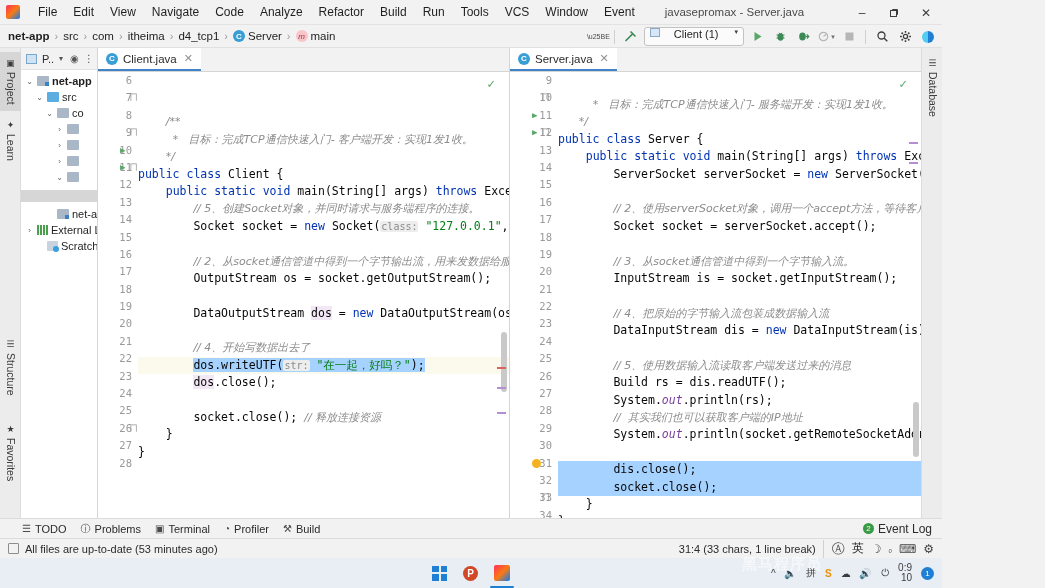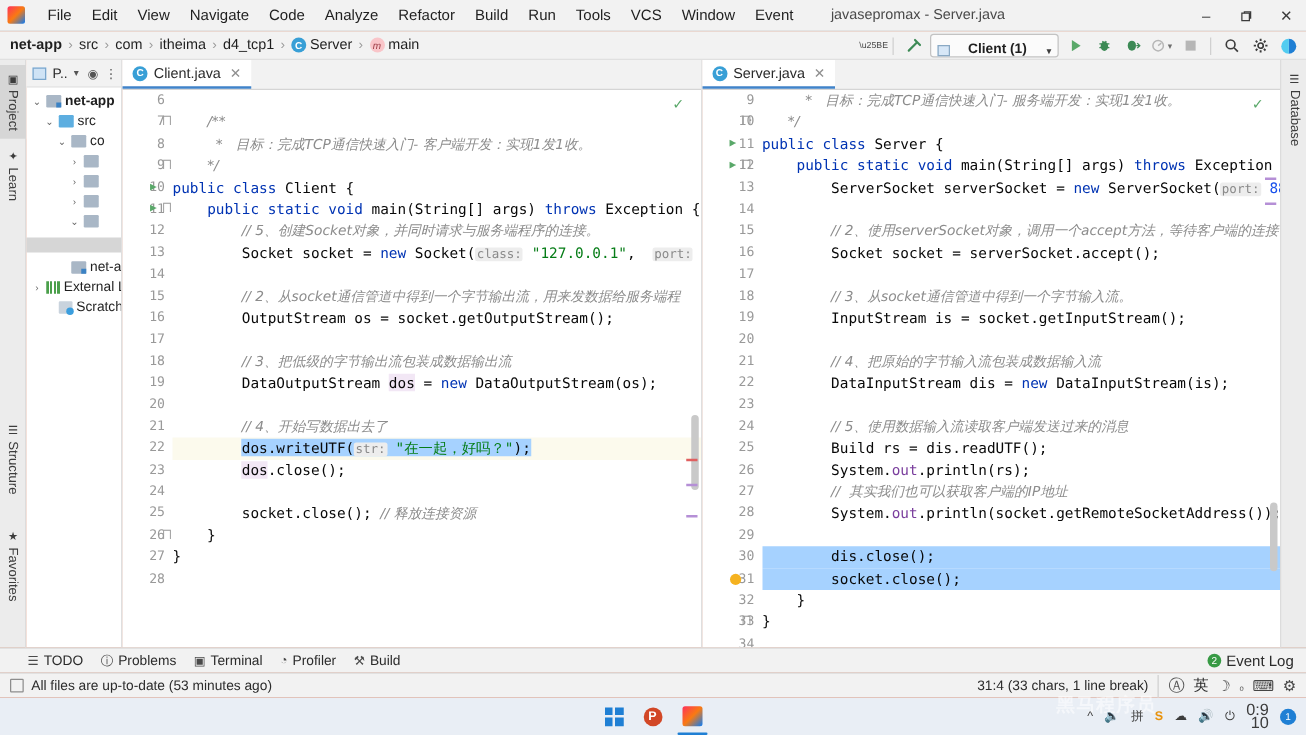--- a/index.html
+++ b/index.html
@@ -4,21 +4,21 @@
 <style>
   * { box-sizing: border-box; margin: 0; padding: 0; }
   html, body {
     width: 1045px; height: 588px;
     font-family: "Liberation Sans", sans-serif;
     font-size: 12px;
     color: #2b2b2b;
     background: #f2f2f2;
     overflow: hidden;
   }
-  .app { position: relative; width: 1045px; height: 588px; background: #c2410c; }
+  .app { position: relative; width: 942px; height: 588px; background: #eab308; }
 
   
   .menubar {
     height: 25px; display: flex; align-items: center;
     background: #f2f2f2; border-bottom: 1px solid #e3e3e3;
     padding-left: 6px; position: relative;
   }
   .ij-logo {
     width: 14px; height: 14px; border-radius: 2px;
     background: linear-gradient(135deg,#fe315d 0%,#f97a12 50%,#087cfa 100%);
@@ -55,22 +55,22 @@
     width: 12px; height: 12px; border-radius: 50%;
     background: #f9c5c9; color: #9b3a43; font-size: 8px; font-style: italic;
     display: inline-flex; align-items: center; justify-content: center; flex: none;
   }
   .nav-right { position: absolute; right: 4px; top: 0; height: 23px;
                display: flex; align-items: center; gap: 3px; }
   .tbtn { width: 20px; height: 20px; display:flex; align-items:center;
           justify-content:center; border-radius:3px; }
   .runcfg {
     height: 19px; min-width: 92px; border: 1px solid #c3c3c3; border-radius: 3px;
-    background: #fbfbfb; display: flex; align-items: flex-end; gap: 14px;
-    padding: 0 5px; font-size: 11px; color: #1f1f1f; font-weight: bold;
+    background: #fbfbfb; display: flex; align-items: flex-start; gap: 14px;
+    padding: 0 5px; font-size: 11px; color: #1f1f1f;
   }
   .runcfg-ic { width:10px; height:9px; background:#d7e7f7; border:1px solid #8aa9c4; flex:none;}
   .vsep { width: 1px; height: 14px; background: #d0d0d0; margin: 0 3px; }
 
   
   .main { position: absolute; left: 0; top: 48px; right: 0; bottom: 70px; display: flex; }
 
   
   .vstrip {
     width: 21px; background: #ececec; border-right: 1px solid #dcdcdc;
@@ -127,30 +127,30 @@
           position: relative; }
   .etab .x { color: #909090; font-size: 11px; margin-left: 2px; }
   .code-wrap { flex: 1; position: relative; overflow: hidden; display: flex;
                font-family: "DejaVu Sans Mono", monospace; }
   .gutter { width: 38px; flex: none; background: #fff; position: relative;
             border-right: 0px; }
   .gutter.r { width: 46px; }
   .cline-n { height: 17.4px; line-height: 17.4px; text-align: right;
              padding-right: 4px; color: #999; font-size: 10.5px;
              font-family: "DejaVu Sans Mono", monospace; position: relative; }
-  .codearea { flex: 1; position: relative; overflow: hidden; padding-left: 2px;}
+  .codearea { flex: 1; position: relative; overflow: hidden; padding-left: 2px; margin-top: 24px;}
   .cline { height: 17.4px; line-height: 17.4px; font-size: 11.5px; white-space: pre;
            color: #080808; font-family: "DejaVu Sans Mono", monospace; }
   .kw  { color: #0033b3; font-weight: normal; }
   .cm  { color: #8c8c8c; font-style: italic; font-family:"DejaVu Sans", sans-serif; font-size:11px;}
   .str { color: #067d17; }
   .num { color: #1750eb; }
   .fld { background: #f2e7f5; }
   .hint{ color: #8a8a8a; background: #ededed; font-size: 10px; border-radius: 2px; padding: 0 1px;}
-  .ital{ color:#7a3e9d;}
+  .ital{ font-style: italic; color:#7a3e9d;}
   .sel-bg { background: #a6d2ff; }
   .caret-line { background: #fcfaed; }
   .full-sel { background: #a6d2ff; }
   .runmark { position: absolute; left: 22px; color: #59a869; font-size: 9px; }
   .foldmark{ position: absolute; left: 32px; color: #999; font-size: 9px; }
   .bulb { position:absolute; left: 22px; width:9px;height:9px;border-radius:50%;
           background:#f5b220; }
   .check { position: absolute; right: 14px; top: 4px; color: #59a869; font-size: 13px; }
   .vscroll { position: absolute; right: 2px; width: 6px; background: #c9c9c9;
              border-radius: 3px; }
@@ -192,21 +192,21 @@
   .tb-ppt { width: 15px; height: 15px; border-radius: 50%; background: #d24726;
             color: #fff; font-size: 10px; font-weight: bold;
             display: flex; align-items: center; justify-content: center; }
   .tb-ij { width: 16px; height: 16px; border-radius: 2px;
            background: linear-gradient(135deg,#fe315d 0%,#f97a12 50%,#087cfa 100%);
            position: relative; }
   .tb-ij.active:after { content:''; position:absolute; left:-4px; right:-4px; bottom:-7px;
             height:2px; background:#1f7fd4; border-radius:2px;}
   .tray { position: absolute; right: 8px; display: flex; align-items: center; gap: 9px;
           font-size: 10px; color: #3c3c3c; }
-  .tray-time { font-size: 13px; line-height: 10px; text-align: right; }
+  .tray-time { font-size: 10px; line-height: 10px; text-align: right; }
   .tray-bell { width: 13px; height: 13px; border-radius: 50%; background: #1f7fd4;
                color: #fff; font-size: 8px; display: flex; align-items: center;
                justify-content: center; }
   .wm { position: absolute; right: 120px; bottom: 14px; font-size: 15px;
         color: rgba(255,255,255,0.55); font-weight: bold; letter-spacing: 1px; }
 </style>
 </head>
 <body>
 
 <div class="app">
@@ -470,21 +470,20 @@
               <div class="cline">     <span class="cm">*   目标：完成TCP通信快速入门- 客户端开发：实现1发1收。</span></div>
               <div class="cline">    <span class="cm">*/</span></div>
               <div class="cline"><span class="kw">public class</span> Client {</div>
               <div class="cline">    <span class="kw">public static void</span> main(String[] args) <span class="kw">throws</span> Exception {</div>
               <div class="cline">        <span class="cm">// 5、创建Socket对象，并同时请求与服务端程序的连接。</span></div>
               <div class="cline">        Socket socket = <span class="kw">new</span> Socket(<span class="hint">class:</span> <span class="str">"127.0.0.1"</span>,  <span class="hint">port:</span> <span class="num">8888</span>)</div>
               <div class="cline">&nbsp;</div>
               <div class="cline">        <span class="cm">// 2、从socket通信管道中得到一个字节输出流，用来发数据给服务端程</span></div>
               <div class="cline">        OutputStream os = socket.getOutputStream();</div>
               <div class="cline">&nbsp;</div>
-              <div class="cline">        <span class="cm">// 3、把低级的字节输出流包装成数据输出流</span></div>
               <div class="cline">        DataOutputStream <span class="fld">dos</span> = <span class="kw">new</span> DataOutputStream(os);</div>
               <div class="cline">&nbsp;</div>
               <div class="cline">        <span class="cm">// 4、开始写数据出去了</span></div>
               <div class="cline caret-line">        <span class="sel-bg">dos.writeUTF(<span class="hint">str:</span> <span class="str">"在一起，好吗？"</span>);</span></div>
               <div class="cline">        <span class="fld">dos</span>.close();</div>
               <div class="cline">&nbsp;</div>
               <div class="cline">        socket.close(); <span class="cm">// 释放连接资源</span></div>
               <div class="cline">    }</div>
               <div class="cline">}</div>
               <div class="cline">&nbsp;</div>

